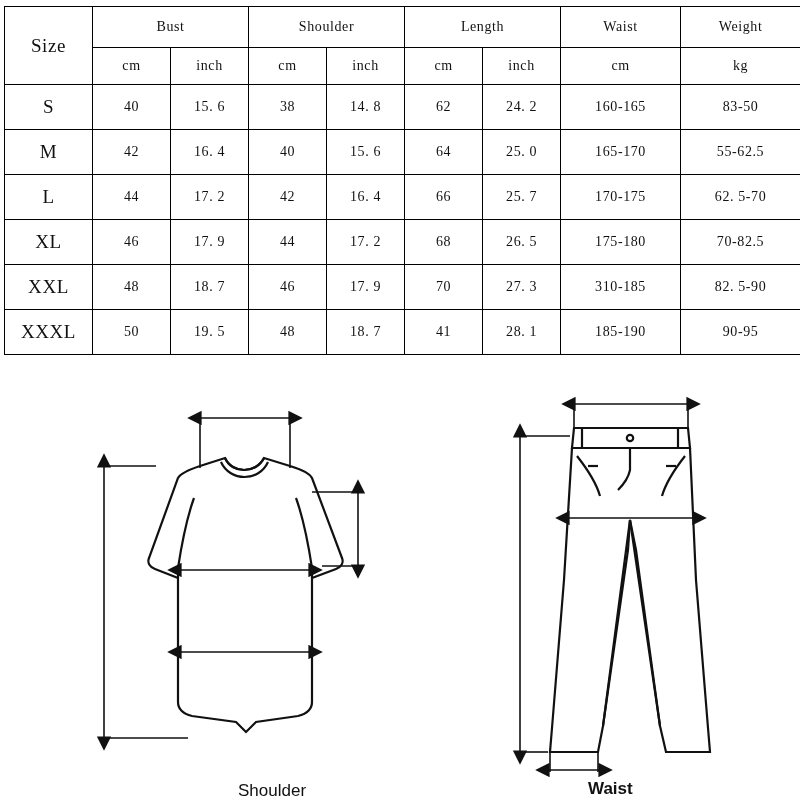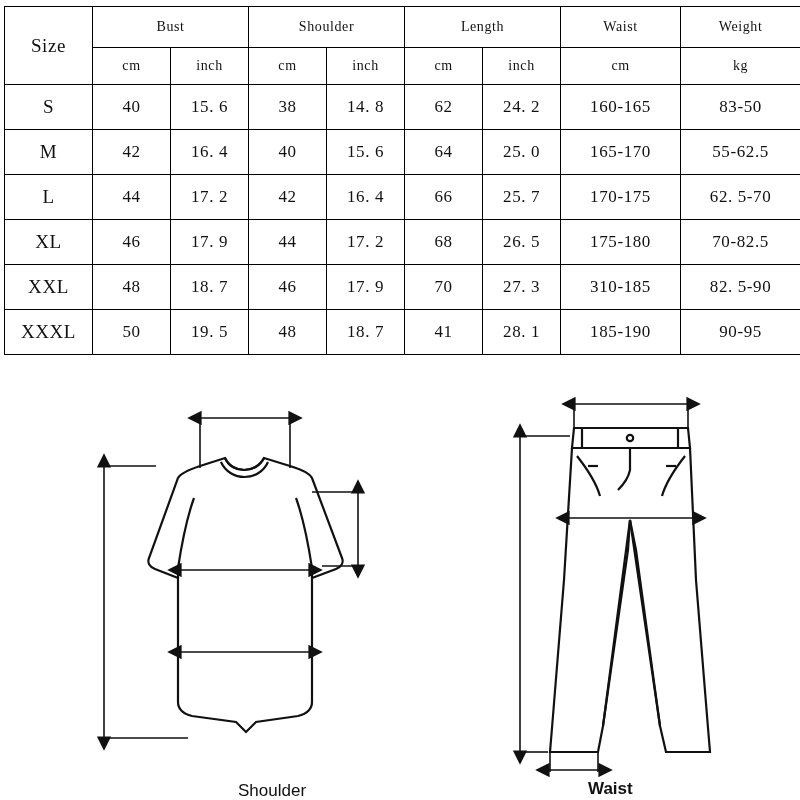--- a/index.html
+++ b/index.html
@@ -44,21 +44,21 @@
   }
   .hdr-unit {
     font-size: 14px;
     height: 34px;
   }
   .size-cell-head {
     font-size: 19px;
   }
   .body-row td {
     height: 42px;
-    font-size: 17px;
+    font-size: 14px;
   }
   .body-row td.sizename {
     font-size: 19px;
   }
   .col-size  { width: 88px; }
   .col-small { width: 78px; }
   .col-wide  { width: 120px; }
 
   
   .diagrams {

